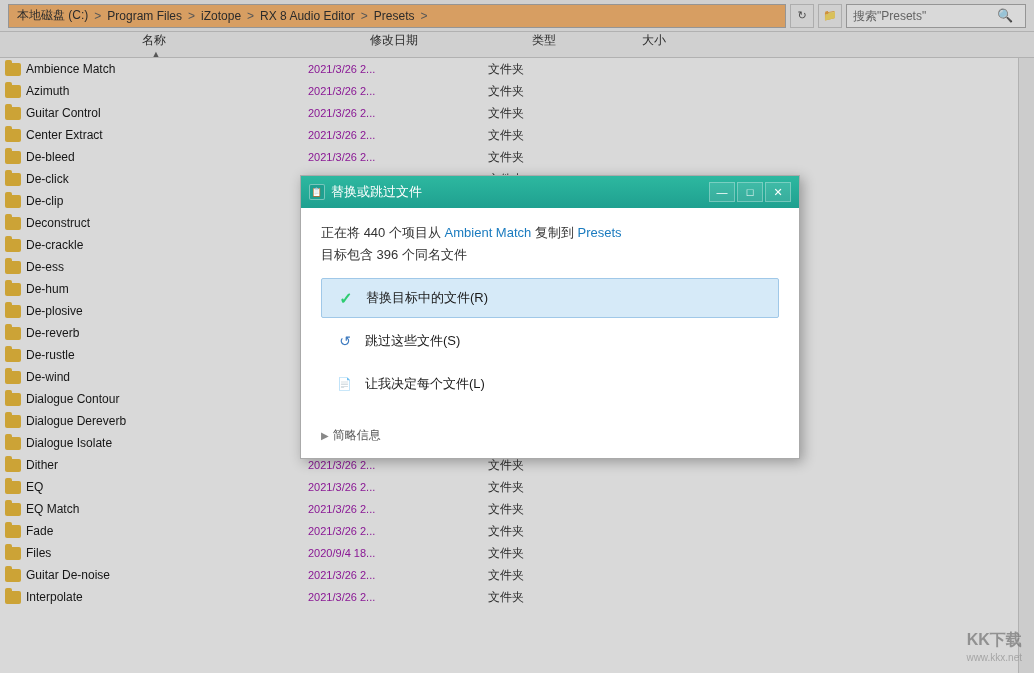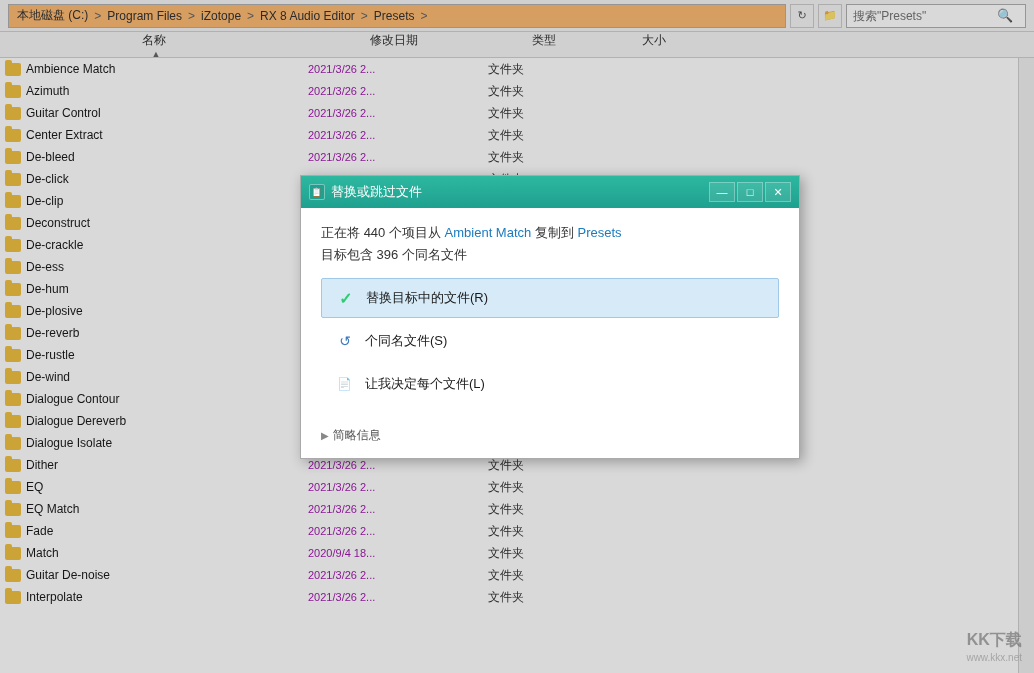--- a/index.html
+++ b/index.html
@@ -621,21 +621,21 @@
     </div>
     <div class="file-col-name">Fade</div>
     <div class="file-col-date">2021/3/26 2...</div>
     <div class="file-col-type">文件夹</div>
     <div class="file-col-size"></div>
   </div>
       <div class="file-item">
     <div class="file-icon">
       <div class="folder-icon-shape"></div>
     </div>
-    <div class="file-col-name">Match</div>
+    <div class="file-col-name">Files</div>
     <div class="file-col-date">2020/9/4 18...</div>
     <div class="file-col-type">文件夹</div>
     <div class="file-col-size"></div>
   </div>
       <div class="file-item">
     <div class="file-icon">
       <div class="folder-icon-shape"></div>
     </div>
     <div class="file-col-name">Guitar De-noise</div>
     <div class="file-col-date">2021/3/26 2...</div>
@@ -686,21 +686,21 @@
         <div class="option-icon">
           <span class="check-icon">✓</span>
         </div>
         <span>替换目标中的文件(R)</span>
       </button>
 
       <button class="option-btn">
         <div class="option-icon">
           <span class="skip-icon" style="color:#3d7abf;">↺</span>
         </div>
-        <span>个同名文件(S)</span>
+        <span>跳过这些文件(S)</span>
       </button>
 
       <button class="option-btn">
         <div class="option-icon">
           <span class="decide-icon">📄</span>
         </div>
         <span>让我决定每个文件(L)</span>
       </button>
     </div>
 

